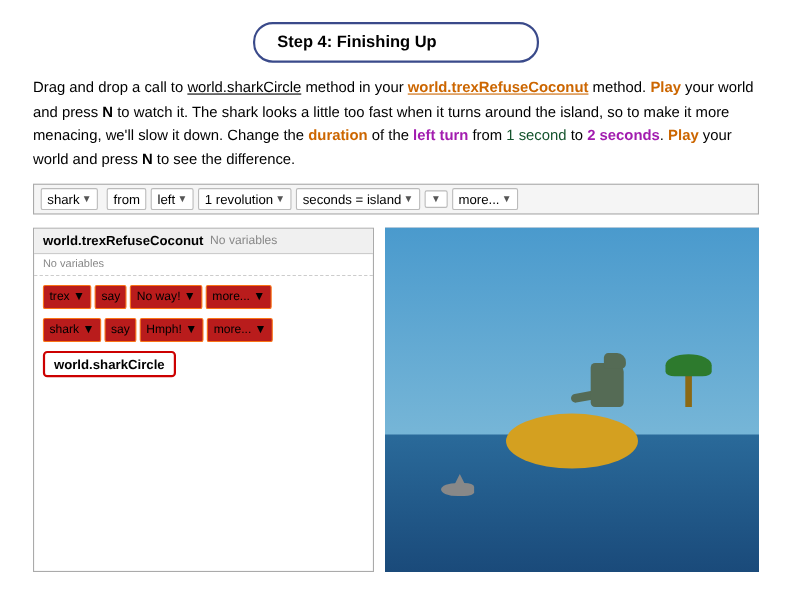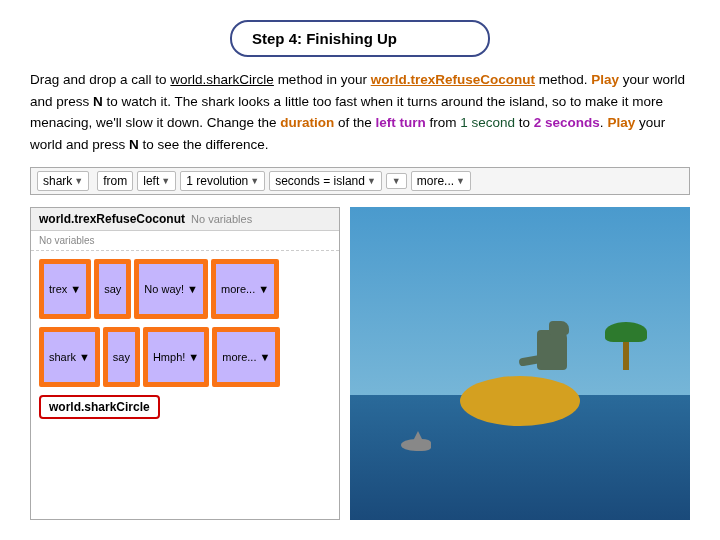--- a/index.html
+++ b/index.html
@@ -143,23 +143,23 @@
       display: flex;
       align-items: center;
       gap: 3px;
       padding: 2px 4px;
     }
 
     .code-block-item {
       display: flex;
       align-items: center;
       gap: 3px;
-      border: 5px solid #f97316;
-      background: #c4b5fd;
-      padding: 19px 5px;
+      border: 1px solid #f97316;
+      background: #b91c1c;
+      padding: 4px 5px;
       border-radius: 2px;
       font-size: 11px;
       cursor: pointer;
     }
 
     .code-block-highlight {
       border: 2px solid #cc0000 !important;
       border-radius: 4px;
       padding: 3px 8px;
       font-size: 12px;

